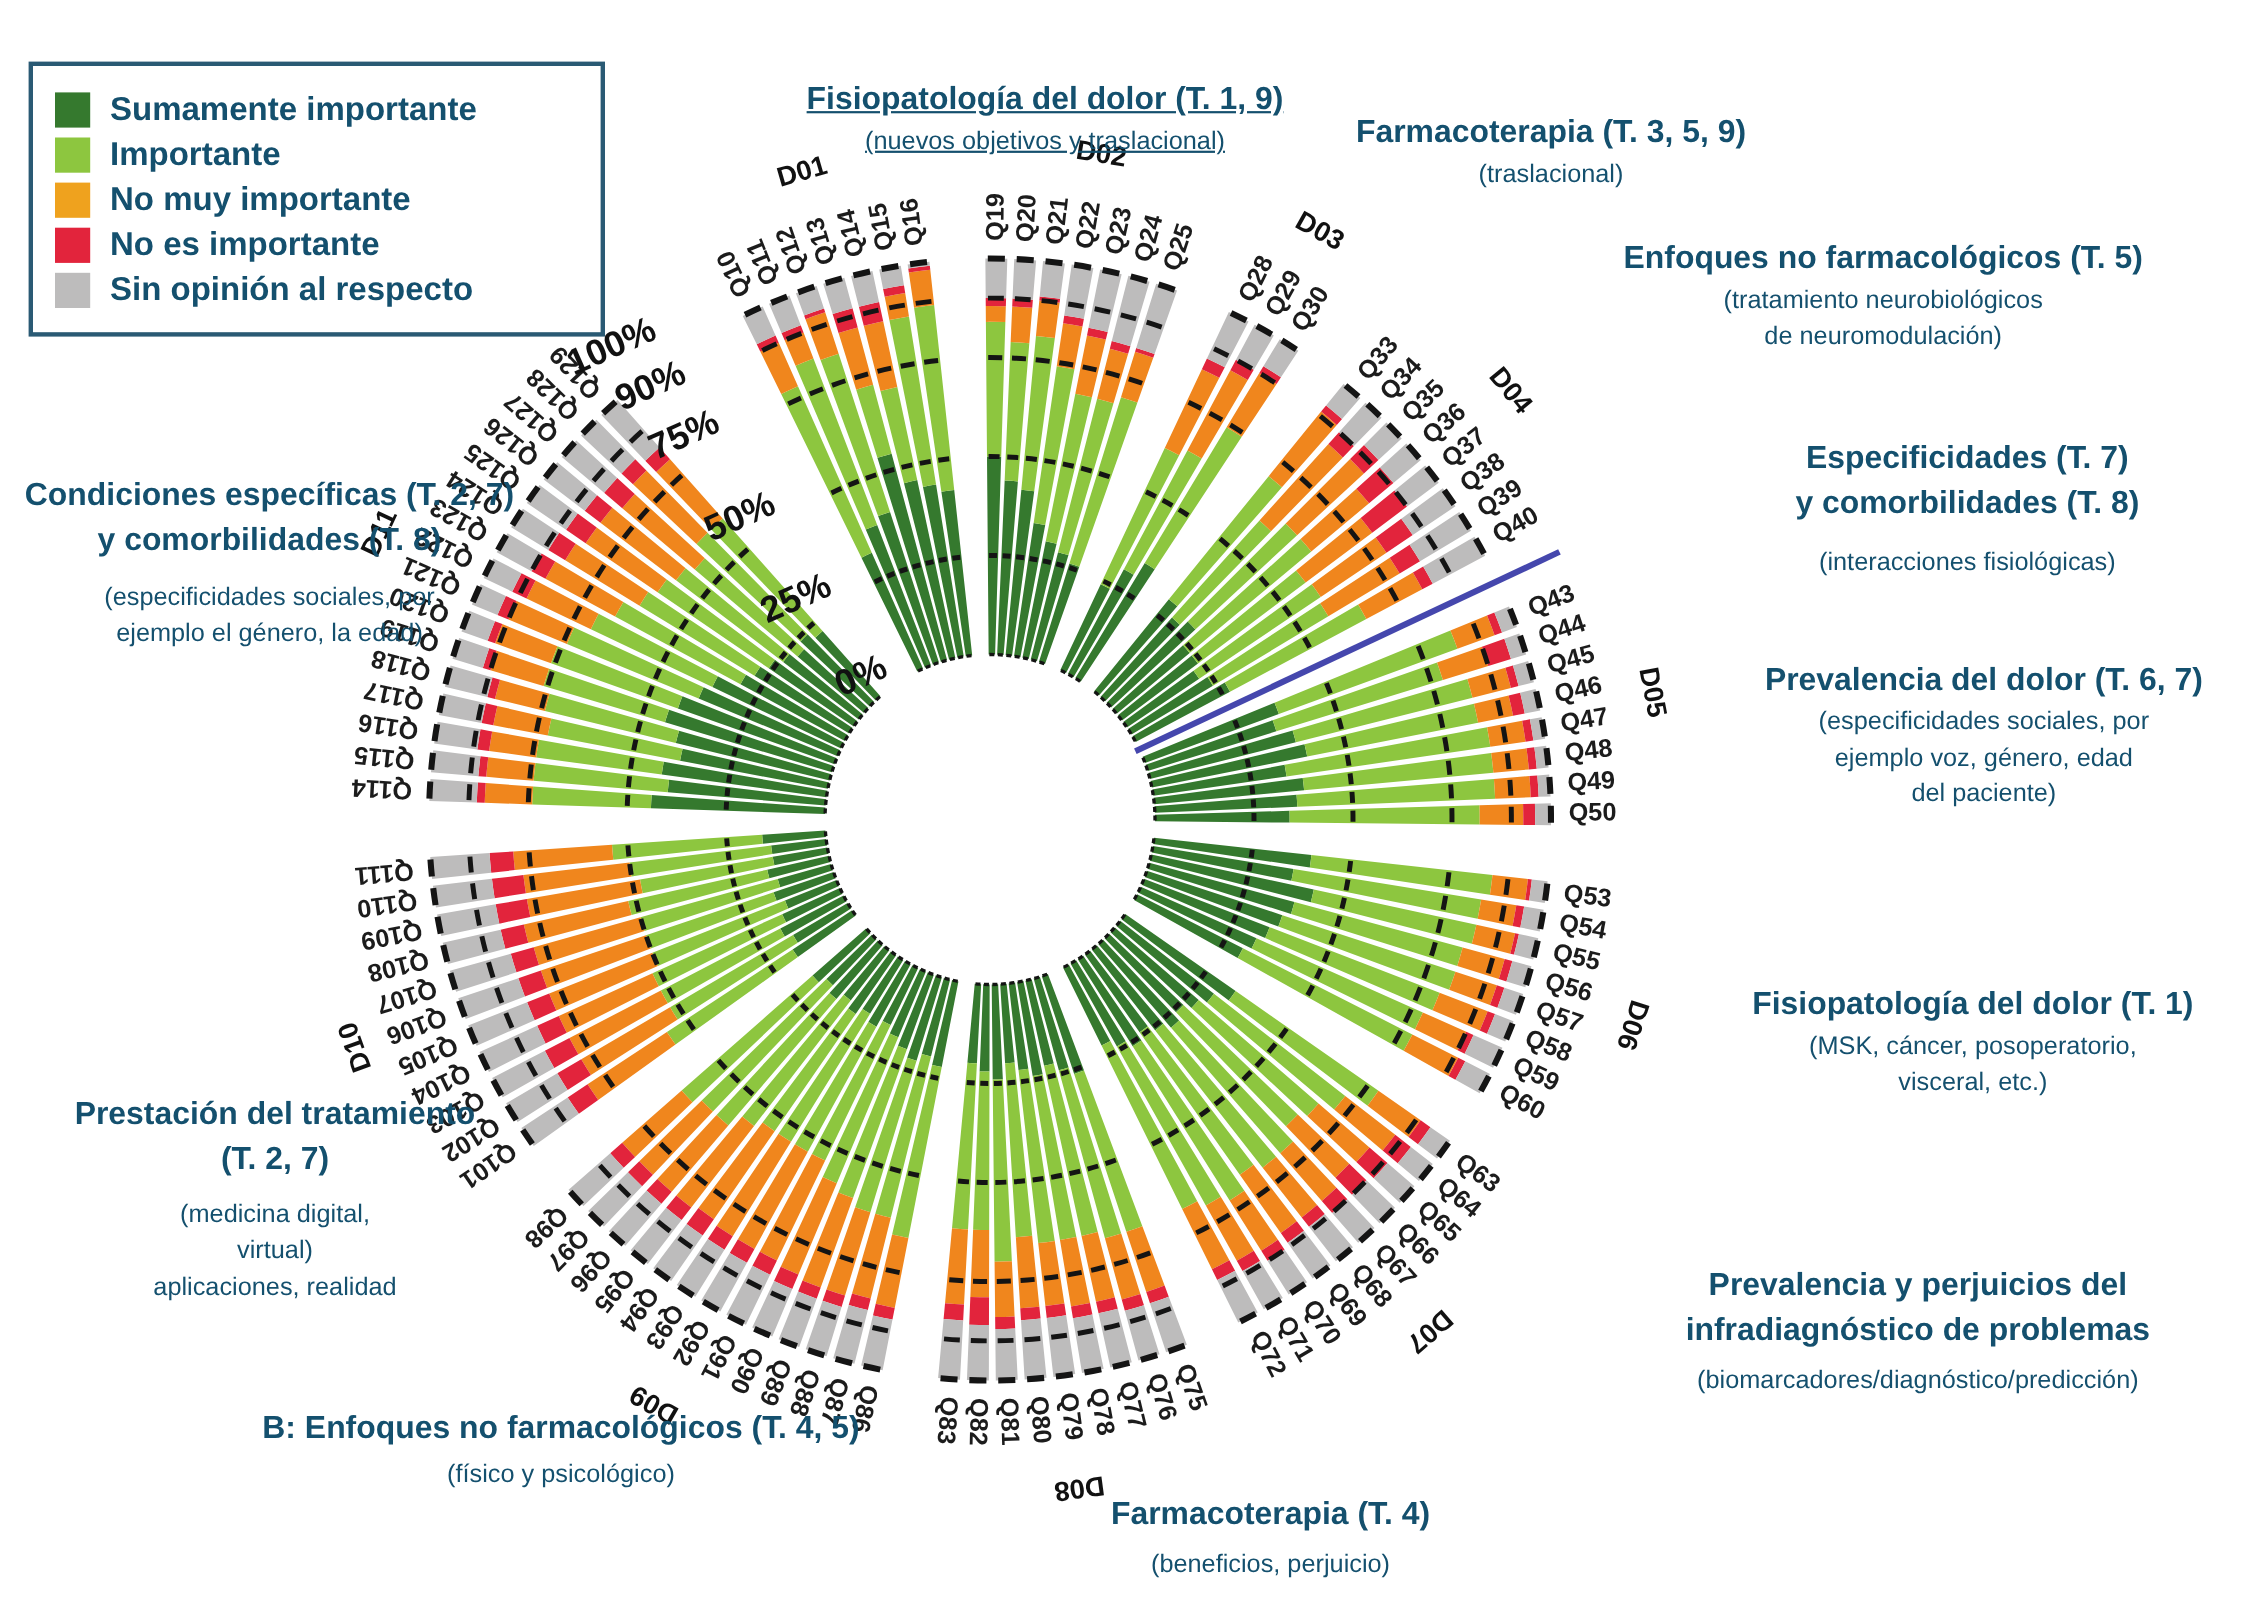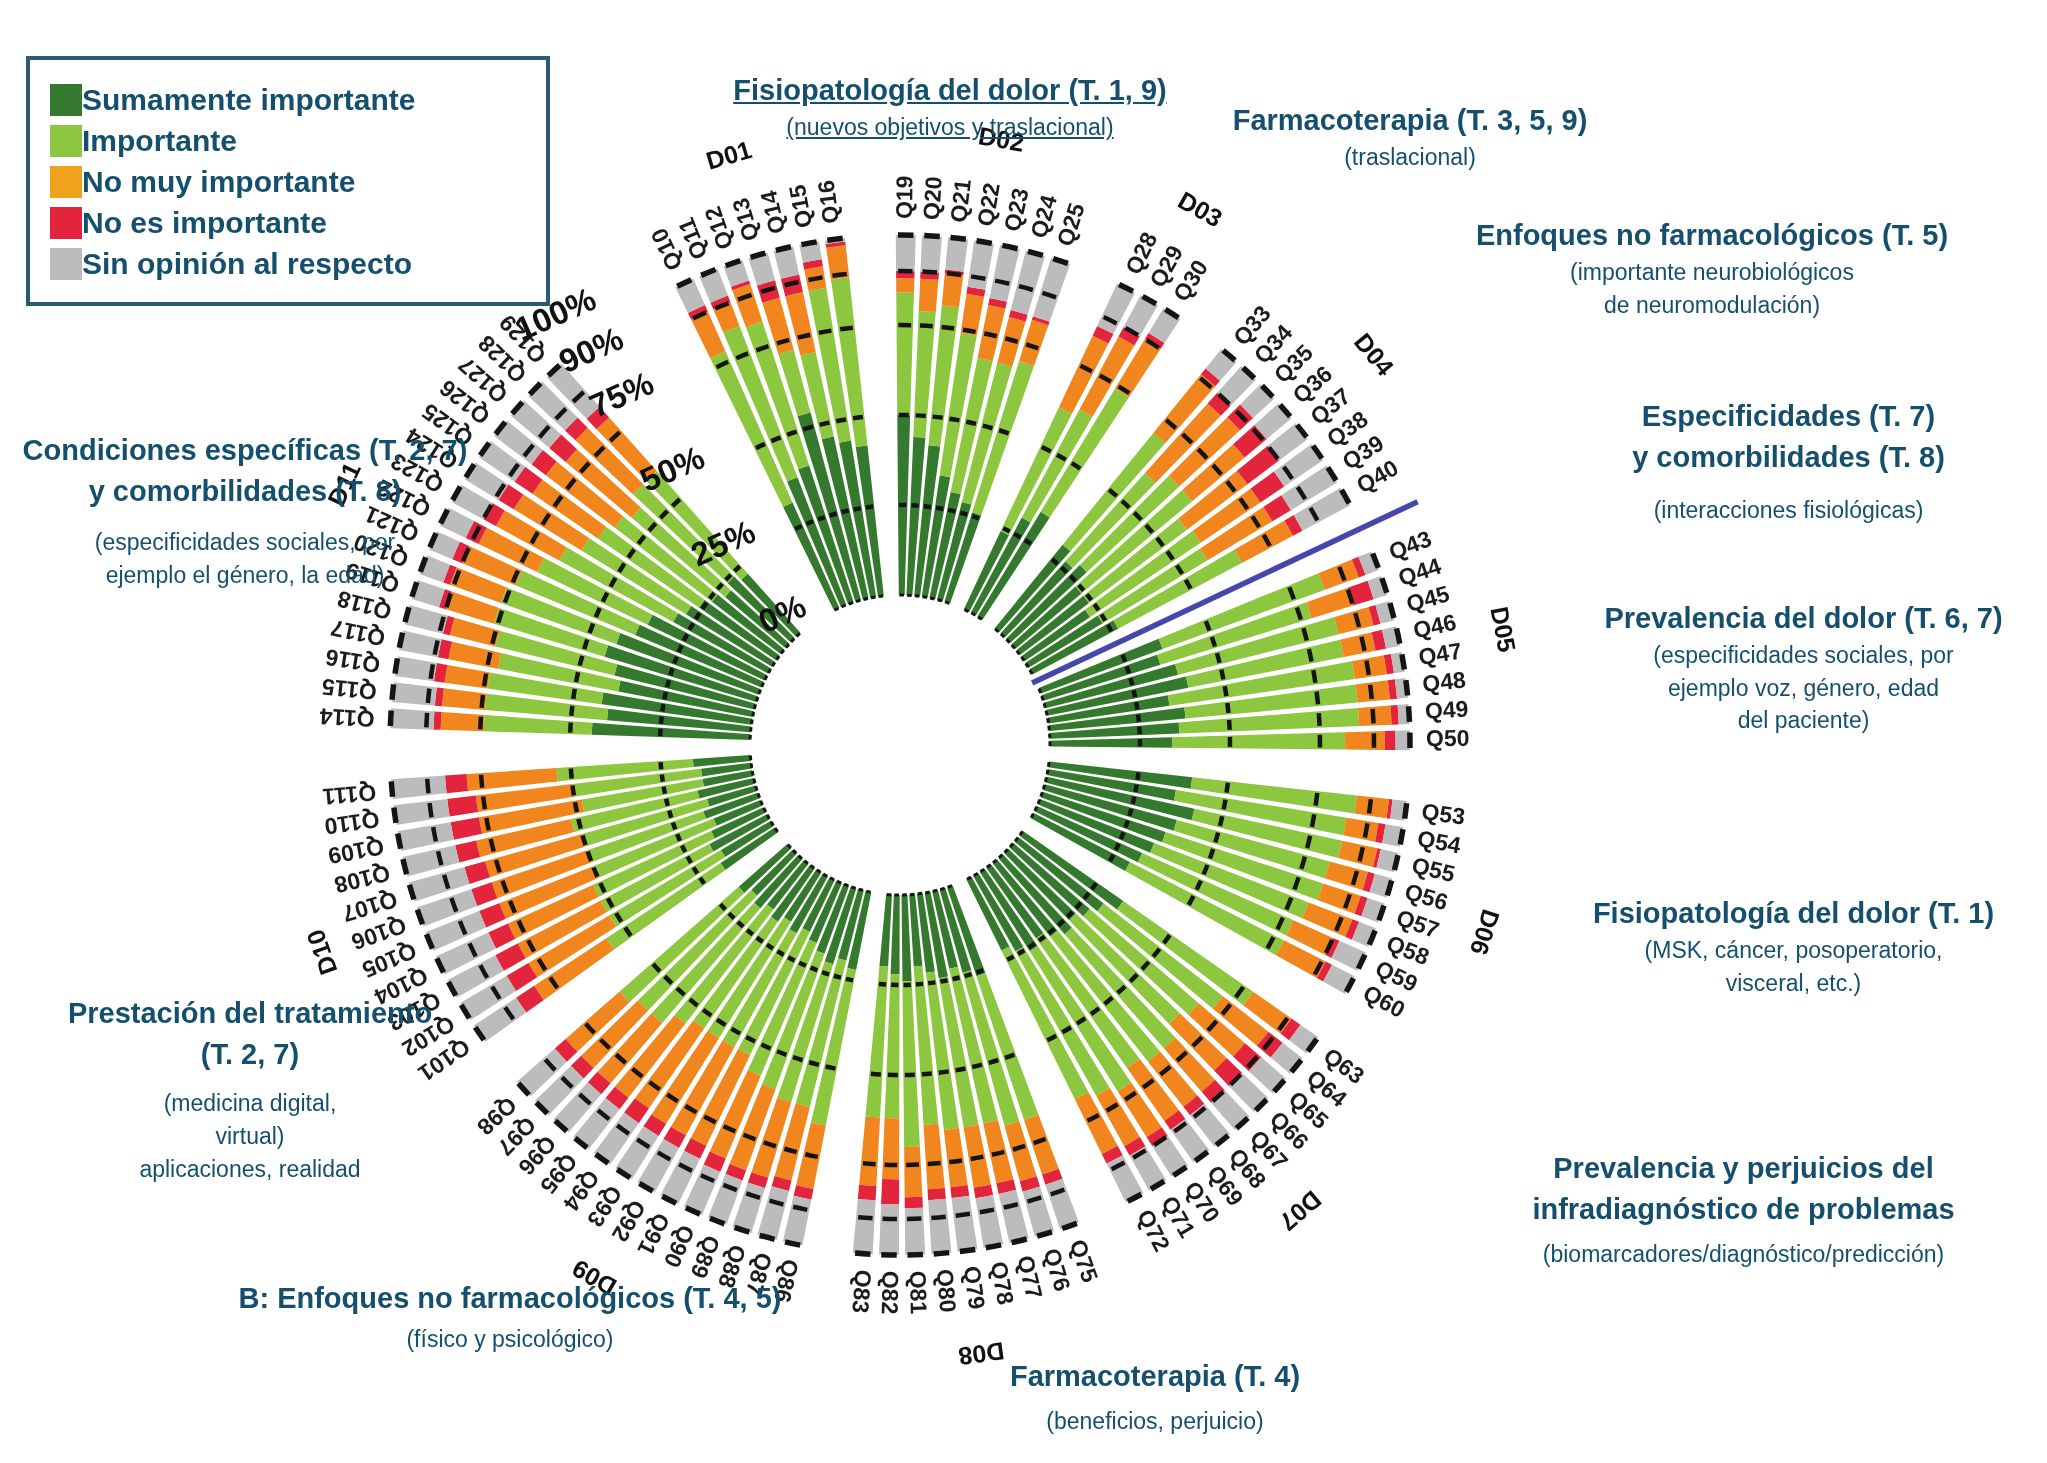--- a/index.html
+++ b/index.html
@@ -6,21 +6,21 @@
   #stage{
     position:relative;width:2047px;height:1463px;background:#ffffff;overflow:hidden;
     font-family:"Liberation Sans", sans-serif;
   }
   #wheel{position:absolute;left:0;top:0;}
   .legend-box{
     position:absolute;left:26px;top:56px;width:524px;
     border:4px solid #2a5a74;background:#ffffff;
     padding:16px 20px 14px 20px;box-sizing:border-box;
   }
-  .legend-row{display:flex;align-items:center;margin:7px 0;}
+  .legend-row{display:flex;align-items:center;gap:18px;margin:7px 0;}
   .legend-swatch{width:32px;height:32px;flex:0 0 32px;}
   .legend-label{font-size:30px;font-weight:bold;color:#14506e;white-space:nowrap;}
   .ann{position:absolute;color:#14506e;line-height:1.42;}
   .ann .ln{font-size:23px;}
   .ann .b{font-weight:bold;font-size:29px;}
   .qlab{font-size:23px;font-weight:bold;fill:#1c1c1c;}
   .dlab{font-size:25px;font-weight:bold;fill:#111111;}
   .axlab{font-size:33px;font-weight:600;fill:#111111;}
 </style>
 </head>
@@ -1275,21 +1275,21 @@
       <div class="ann" style="left: 560px; top: 70px; width: 780px; text-align: center; text-decoration: underline;">
         <div class="ln b">Fisiopatología del dolor (T. 1, 9)</div>
         <div class="ln">(nuevos objetivos y traslacional)</div>
       </div>
       <div class="ann" style="left: 1150px; top: 100px; width: 520px; text-align: center;">
         <div class="ln b">Farmacoterapia (T. 3, 5, 9)</div>
         <div class="ln">(traslacional)</div>
       </div>
       <div class="ann" style="left: 1400px; top: 215px; width: 624px; text-align: center;">
         <div class="ln b">Enfoques no farmacológicos (T. 5)</div>
-        <div class="ln">(importante neurobiológicos</div>
+        <div class="ln">(tratamiento neurobiológicos</div>
         <div class="ln">de neuromodulación)</div>
       </div>
       <div class="ann" style="left: 1530px; top: 396px; width: 517px; text-align: center;">
         <div class="ln b">Especificidades (T. 7)</div>
         <div class="ln b">y comorbilidades (T. 8)</div>
         <div class="ln" style="margin-top: 16px;">(interacciones fisiológicas)</div>
       </div>
       <div class="ann" style="left: 1560px; top: 598px; width: 487px; text-align: center;">
         <div class="ln b">Prevalencia del dolor (T. 6, 7)</div>
         <div class="ln">(especificidades sociales, por</div>

